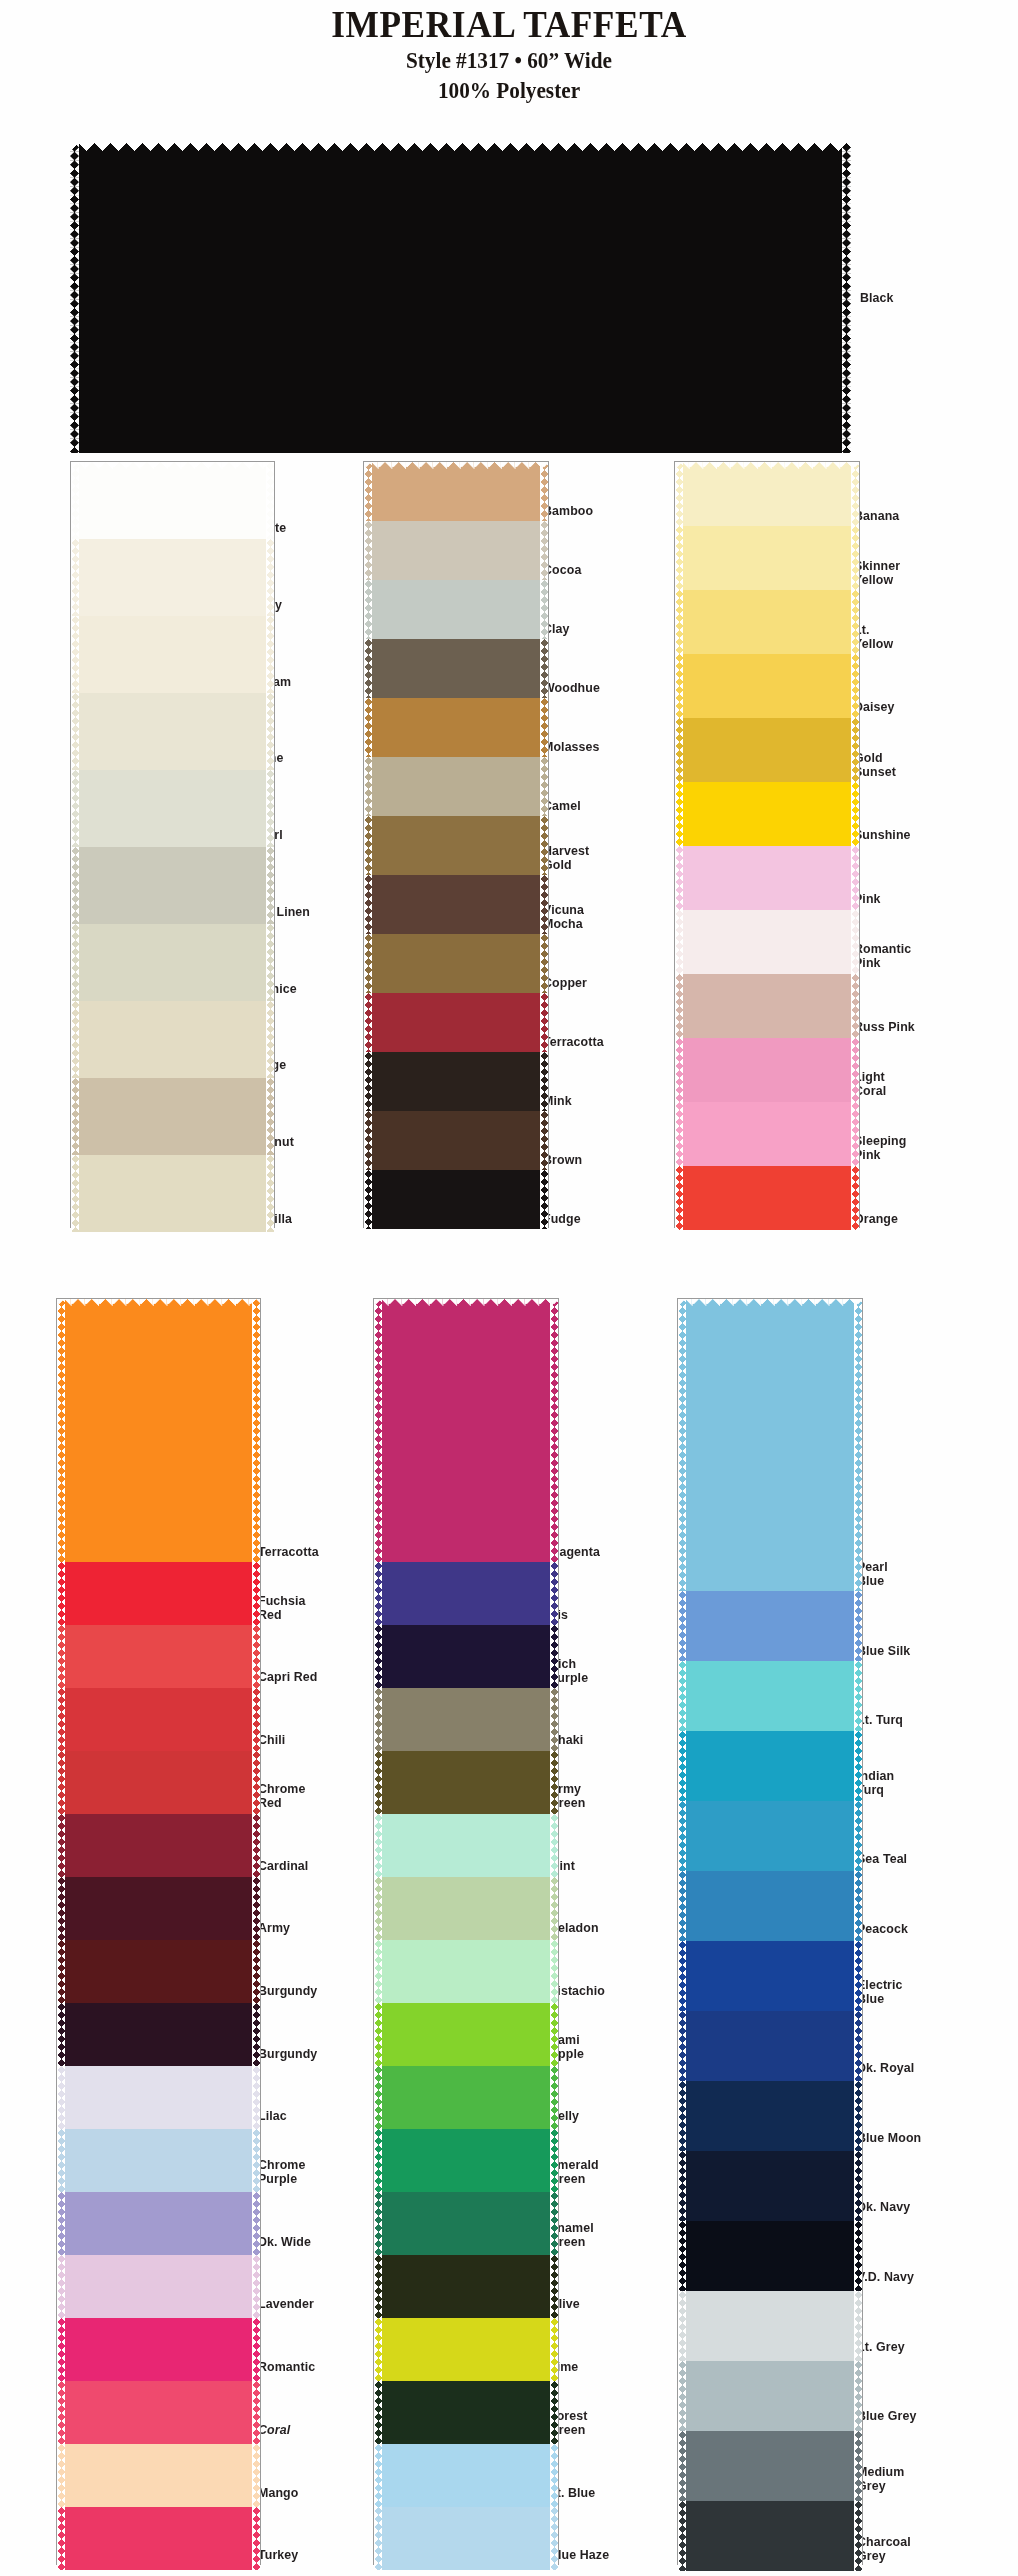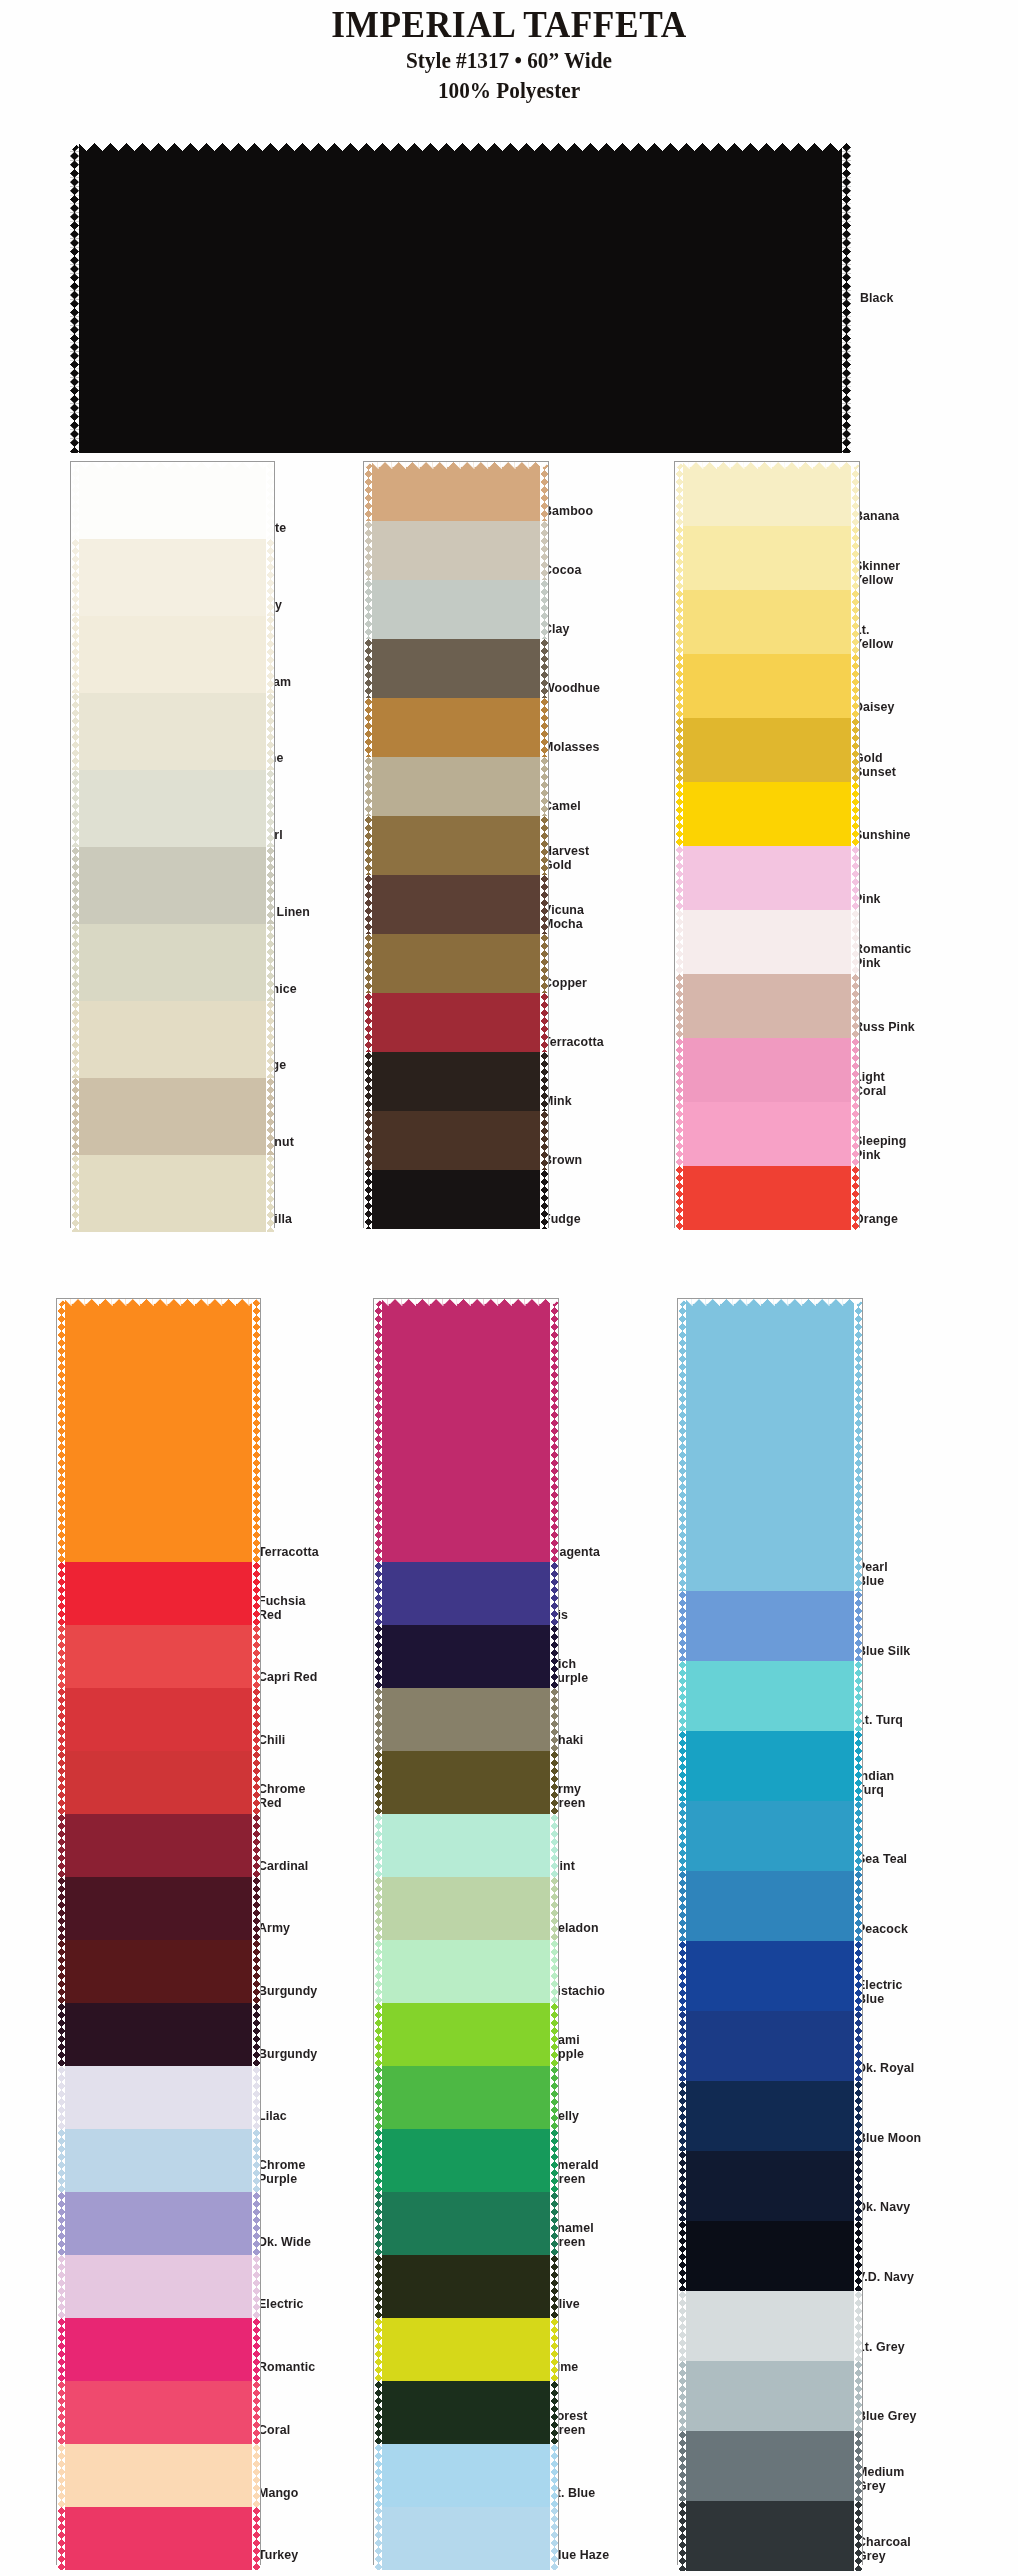--- a/index.html
+++ b/index.html
@@ -401,23 +401,23 @@
     <div class="label" style="left: 258px; top: 1783px;">Chrome
 Red</div>
     <div class="label" style="left: 258px; top: 1860px;">Cardinal</div>
     <div class="label" style="left: 258px; top: 1922px;">Army</div>
     <div class="label" style="left: 258px; top: 1985px;">Burgundy</div>
     <div class="label" style="left: 258px; top: 2048px;">Burgundy</div>
     <div class="label" style="left: 258px; top: 2110px;">Lilac</div>
     <div class="label" style="left: 258px; top: 2159px;">Chrome
 Purple</div>
     <div class="label" style="left: 258px; top: 2236px;">Dk. Wide</div>
-    <div class="label" style="left: 258px; top: 2298px;">Electric</div>
+    <div class="label" style="left: 258px; top: 2298px;">Lavender</div>
     <div class="label" style="left: 258px; top: 2361px;">Romantic</div>
-    <div class="label" style="left: 258px; top: 2424px;">Coral</div>
+    <div class="label" style="left: 258px; top: 2424px; font-style: italic;">Coral</div>
     <div class="label" style="left: 258px; top: 2487px;">Mango</div>
     <div class="label" style="left: 258px; top: 2549px;">Turkey</div>
     <div class="card" style="left: 56px; top: 1298px; width: 205px; height: 1267px;">
       <div class="stack">
         <div class="swatch" style="height: 263px;">
           <div class="fab" style="background: rgb(251, 138, 28);">
             <div class="pink-top"></div>
             <div class="pink-l"></div>
             <div class="pink-r"></div>
           </div>

